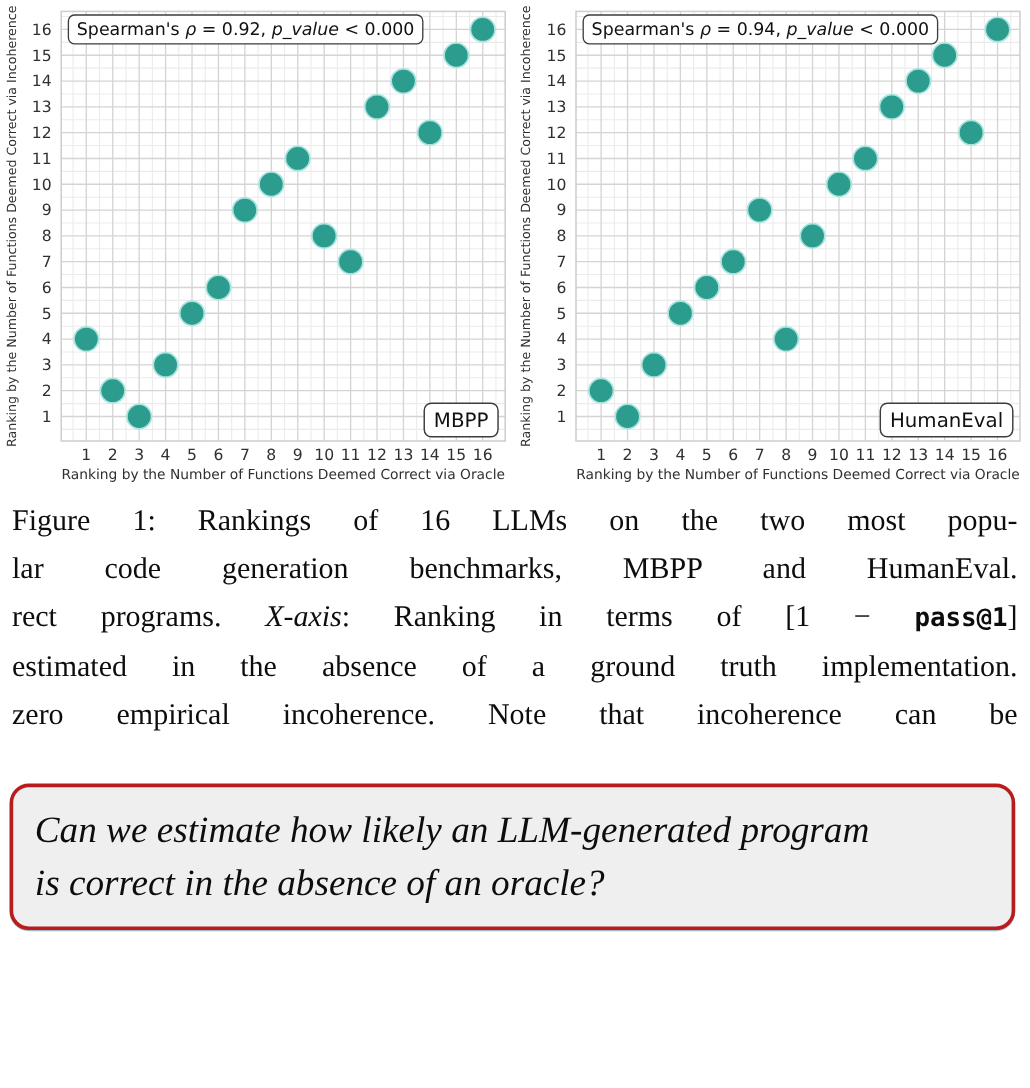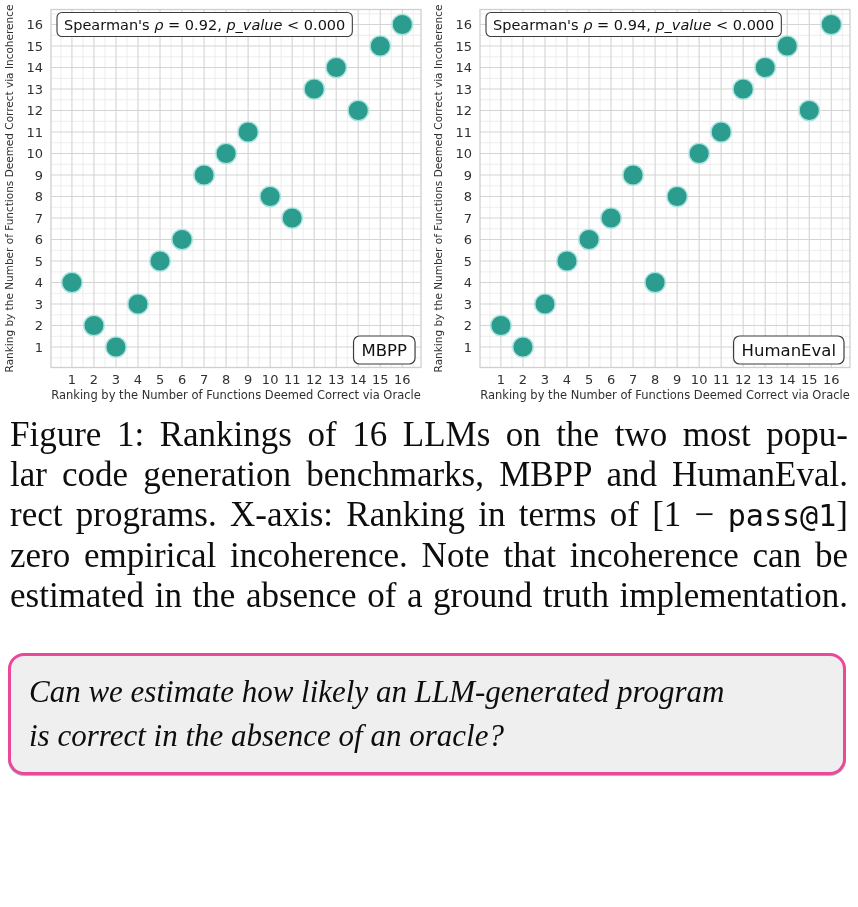--- a/index.html
+++ b/index.html
@@ -3,28 +3,28 @@
 <meta charset="utf-8">
 <style>
   html,body{margin:0;padding:0;background:#ffffff;}
   body{width:858px;height:907px;overflow:hidden;
        font-family:"DejaVu Sans","Liberation Sans",sans-serif;}
   .page{width:858px;height:907px;background:#fff;position:relative;}
   .charts-row{display:flex;flex-direction:row;height:405px;}
   .chart{width:429px;height:405px;}
   .caption{margin:10px 10px 0 10px;width:838px;
            font-family:"Liberation Serif","DejaVu Serif",serif;
-           font-size:35px;color:#0d0d0d;}
+           font-size:25px;color:#0d0d0d;}
   .cap-line{text-align:justify;text-align-last:justify;line-height:40px;
             white-space:nowrap;}
-  .cap-line .it{}
+  .cap-line .it{font-style:italic;}
   .cap-line .mono{font-family:"DejaVu Sans Mono","Liberation Mono",monospace;
-                  font-size:0.86em;}
+                  font-size:0.86em;font-weight:bold;}
   .question-box{box-sizing:border-box;margin:37px 12px 0 8px;width:838px;
-                min-height:122px;background:#efefef;border:3px solid #ec4899;
+                min-height:122px;background:#efefef;border:3px solid #b91c1c;
                 border-radius:16px;padding:14px 18px 14px 18px;
                 box-shadow:0 1px 0 rgba(60,100,135,.45);}
   .q-line{font-family:"Liberation Serif","DejaVu Serif",serif;
           font-style:italic;font-size:31px;line-height:44px;color:#0d0d0d;
           text-align:left;}
   svg text{font-family:"DejaVu Sans","Liberation Sans",sans-serif;}
 </style>
 </head>
 <body>
 
@@ -276,20 +276,20 @@
           <rect x="57" y="12.5" width="295.328125" height="24" rx="5" fill="#ffffff" stroke="#3c3c3c" stroke-width="1.1"></rect>
           <text x="64" y="29.5" font-size="14.5" fill="#111"><tspan>Spearman's </tspan><tspan font-style="italic">ρ</tspan><tspan> = 0.94, </tspan><tspan font-style="italic">p_value</tspan><tspan> &lt; 0.000</tspan></text>
           <rect x="304.59375" y="336" width="110.40625" height="28" rx="6" fill="#ffffff" stroke="#3c3c3c" stroke-width="1.2"></rect>
           <text x="407" y="355.5" text-anchor="end" font-size="16.5" fill="#111">HumanEval</text>
         </svg></div>
   </div>
   <div class="caption" id="caption">
       <div class="cap-line"><span>Figure 1: Rankings of 16 LLMs on the two most popu-</span></div>
       <div class="cap-line"><span>lar code generation benchmarks, MBPP and HumanEval.</span></div>
       <div class="cap-line"><span>rect programs. </span><span class="it">X-axis</span><span>: Ranking in terms of </span><span>[1 − </span><span class="mono">pass@1</span><span>]</span></div>
+      <div class="cap-line"><span>estimated in the absence of a ground truth implementation.</span></div>
       <div class="cap-line"><span>zero empirical incoherence. Note that incoherence can be</span></div>
-      <div class="cap-line"><span>estimated in the absence of a ground truth implementation.</span></div>
     </div>
   <div class="question-box" id="qbox">
       <div class="q-line">Can we estimate how likely an LLM-generated program</div>
       <div class="q-line">is correct in the absence of an oracle?</div>
     </div>
 </div>
 
 </body></html>

